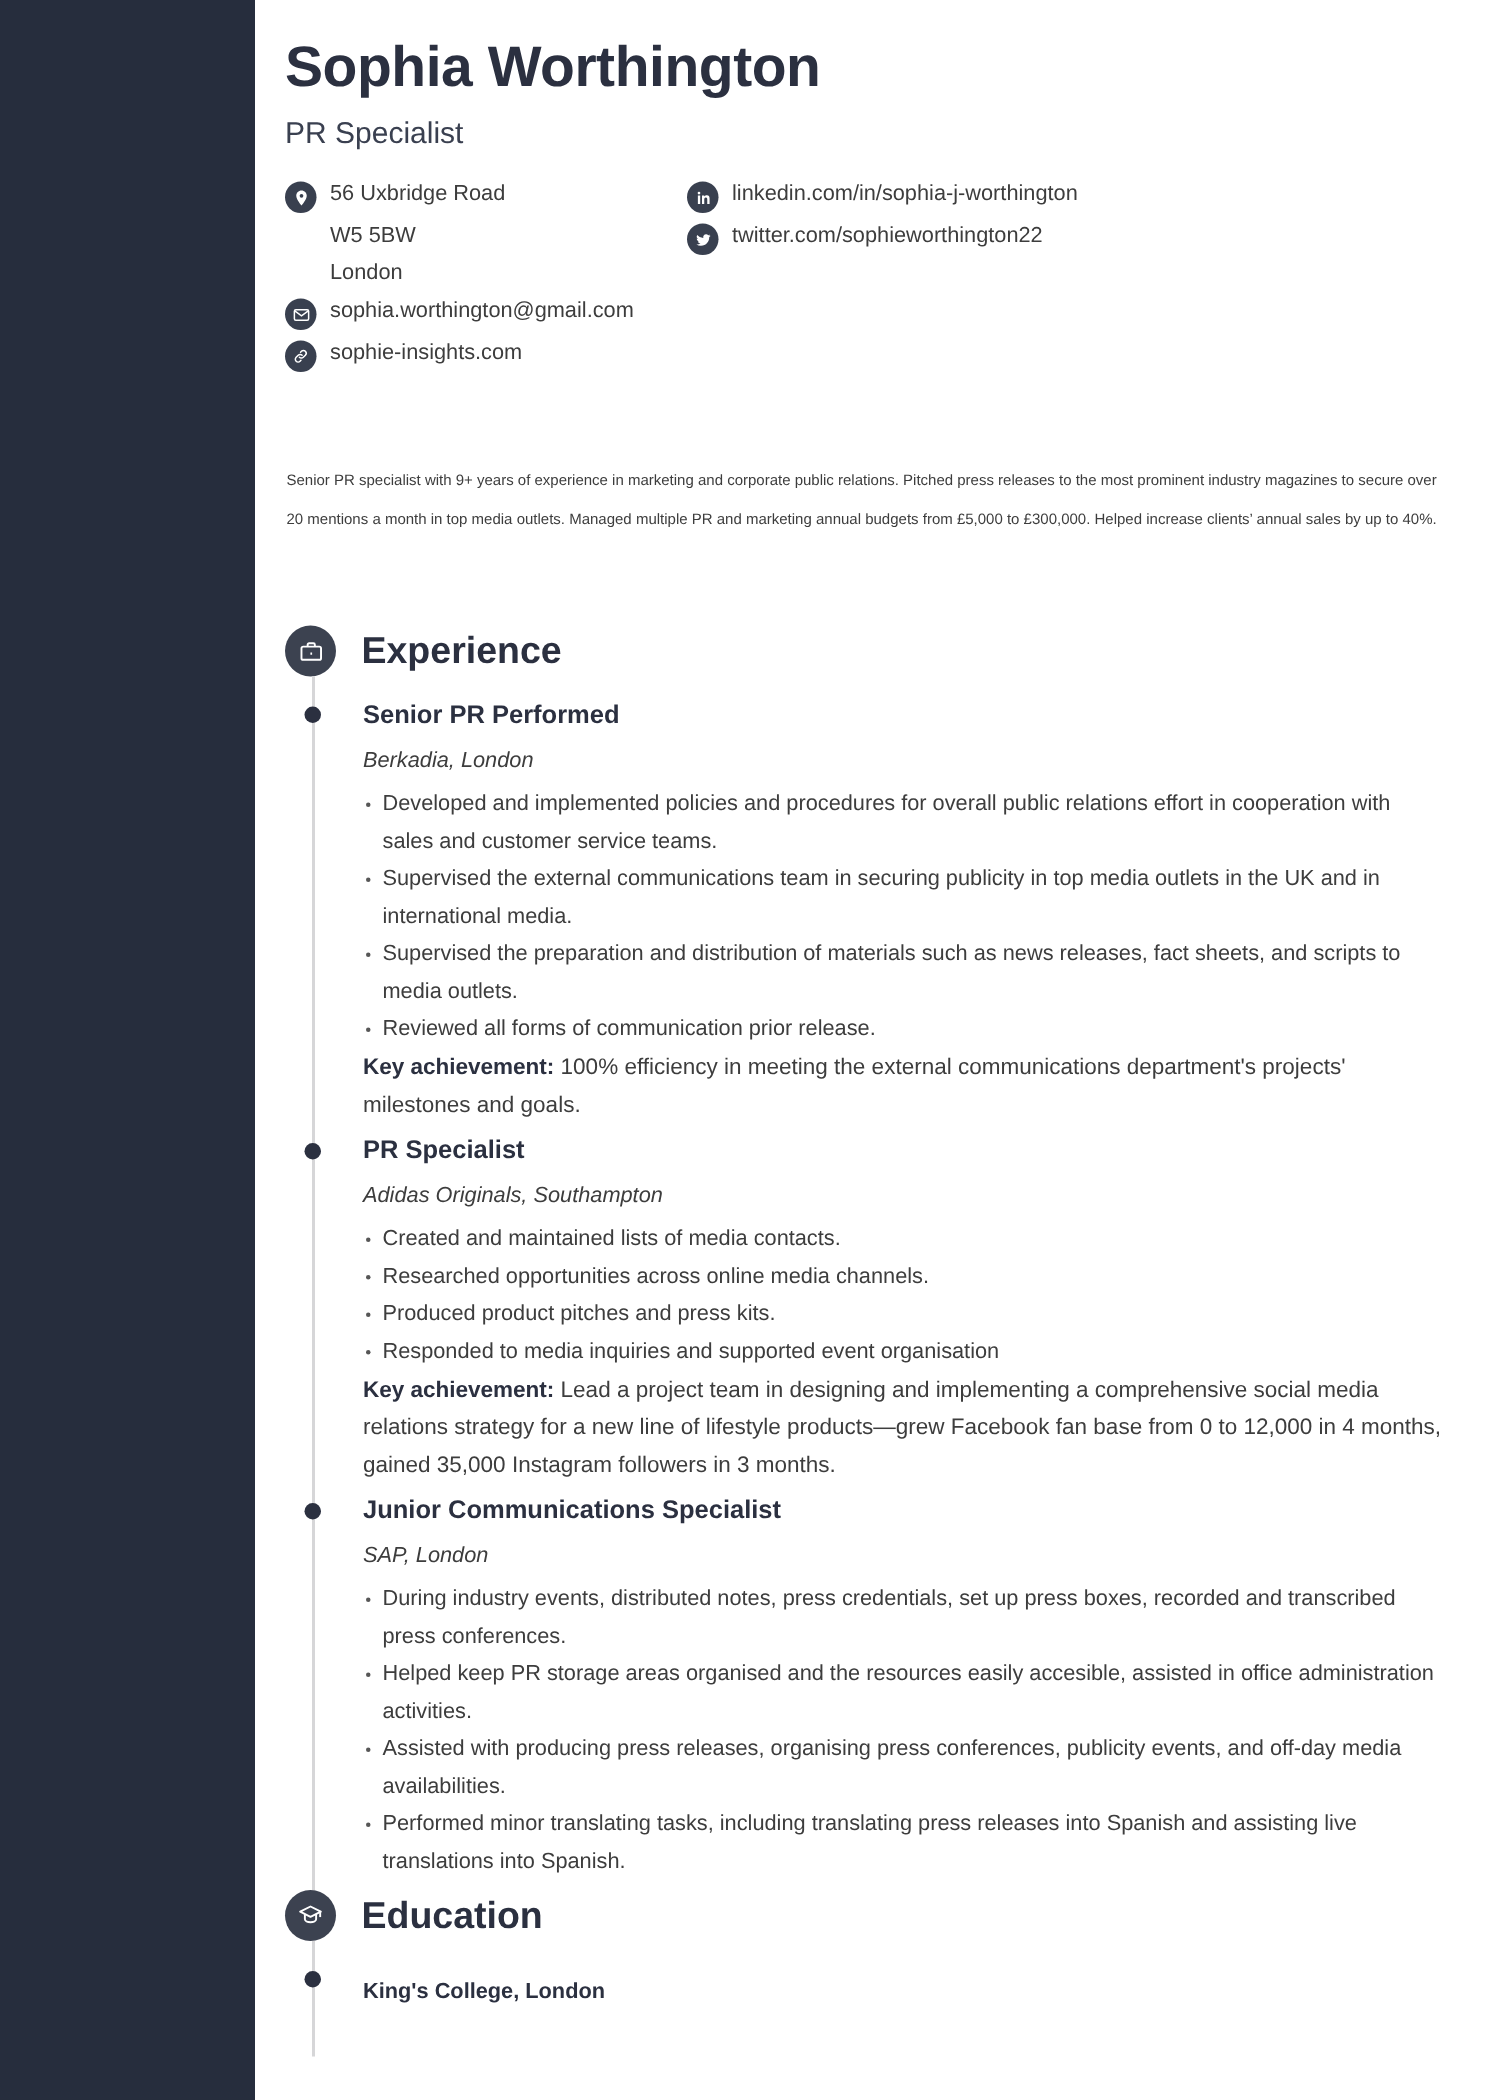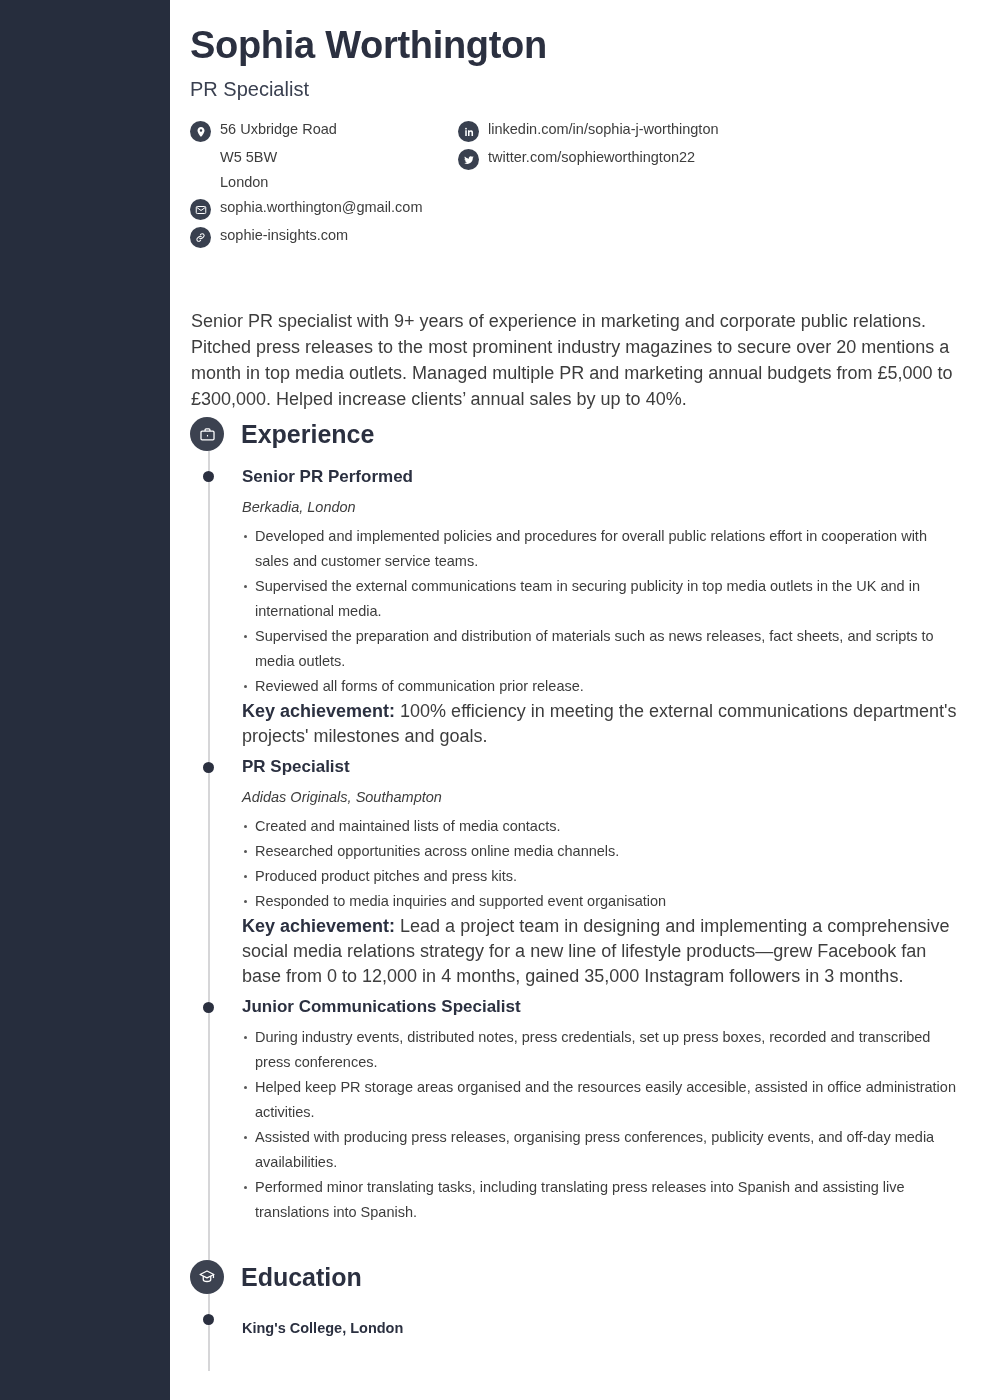--- a/index.html
+++ b/index.html
@@ -72,21 +72,21 @@
   .c-ico svg { display: block; }
   .c-ico-spacer { width: 21px; flex: 0 0 21px; margin-right: 9px; }
 
   .c-text { font-size: 14.5px; color: #3d3d3d; line-height: 19px; }
 
   
   .summary {
     position: absolute;
     left: 187px; top: 308px;
     width: 772px;
-    font-size: 18px;
+    font-size: 10px;
     line-height: 26px;
     color: #3d3d3d;
     text-align: left;
   }
 
   
   .section-head {
     position: absolute;
     display: flex;
     align-items: center;
@@ -153,21 +153,21 @@
   .bullets li::before {
     content: "";
     position: absolute;
     left: 2px; top: 11px;
     width: 3px; height: 3px;
     border-radius: 50%;
     background: #565656;
   }
 
   .key-ach {
-    font-size: 18px;
+    font-size: 15px;
     line-height: 25px;
     color: #3d3d3d;
   }
   .key-ach b { color: #2b3040; font-weight: bold; }
 
   
   .side-date {
     position: absolute;
     right: 12px;
     width: 150px;
@@ -302,20 +302,21 @@
     </ul>
     <div class="key-ach">
       <b>Key achievement:</b><span> Lead a project team in designing and implementing a comprehensive social media relations strategy for a new line of lifestyle products—grew Facebook fan base from 0 to 12,000 in 4 months, gained 35,000 Instagram followers in 3 months.</span>
     </div>
   </div>
 
   <div class="tl-dot" style="top:1002px;"></div>
   <div class="side-date" style="top:999px;">2008-08 - 2009-06</div>
   <div class="entry" style="top:996px;">
     <div class="entry-title">Junior Communications Specialist</div>
+    <div class="entry-sub">SAP, London</div>
     <ul class="bullets">
       <li>During industry events, distributed notes, press credentials, set up press boxes, recorded and transcribed press conferences.</li>
       <li>Helped keep PR storage areas organised and the resources easily accesible, assisted in office administration activities.</li>
       <li>Assisted with producing press releases, organising press conferences, publicity events, and off-day media availabilities.</li>
       <li>Performed minor translating tasks, including translating press releases into Spanish and assisting live translations into Spanish.</li>
     </ul>
   </div>
 
   <div class="section-head" style="left:186px; top:1260px;">
     <span class="sec-ico">

